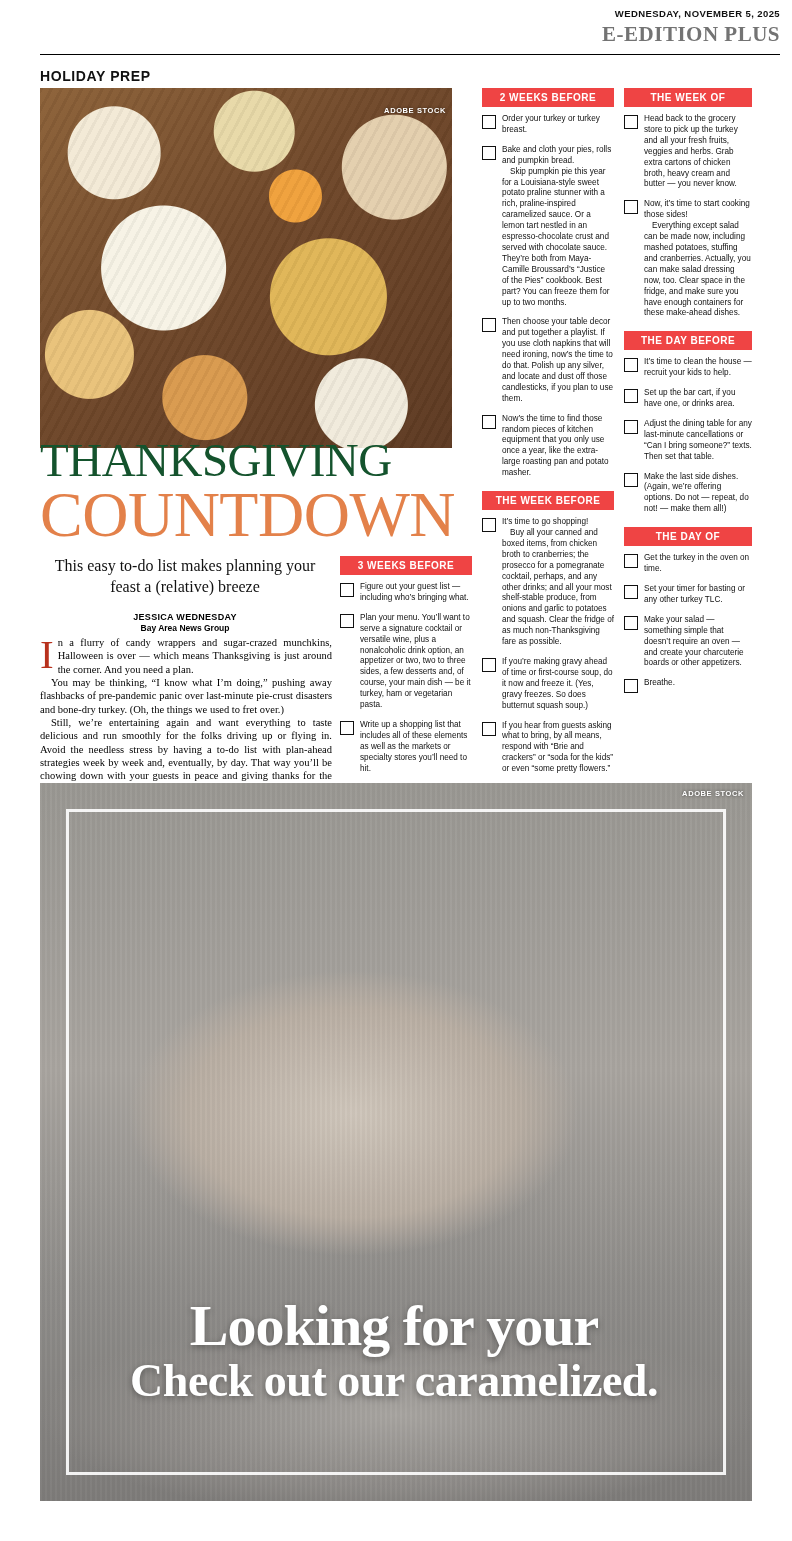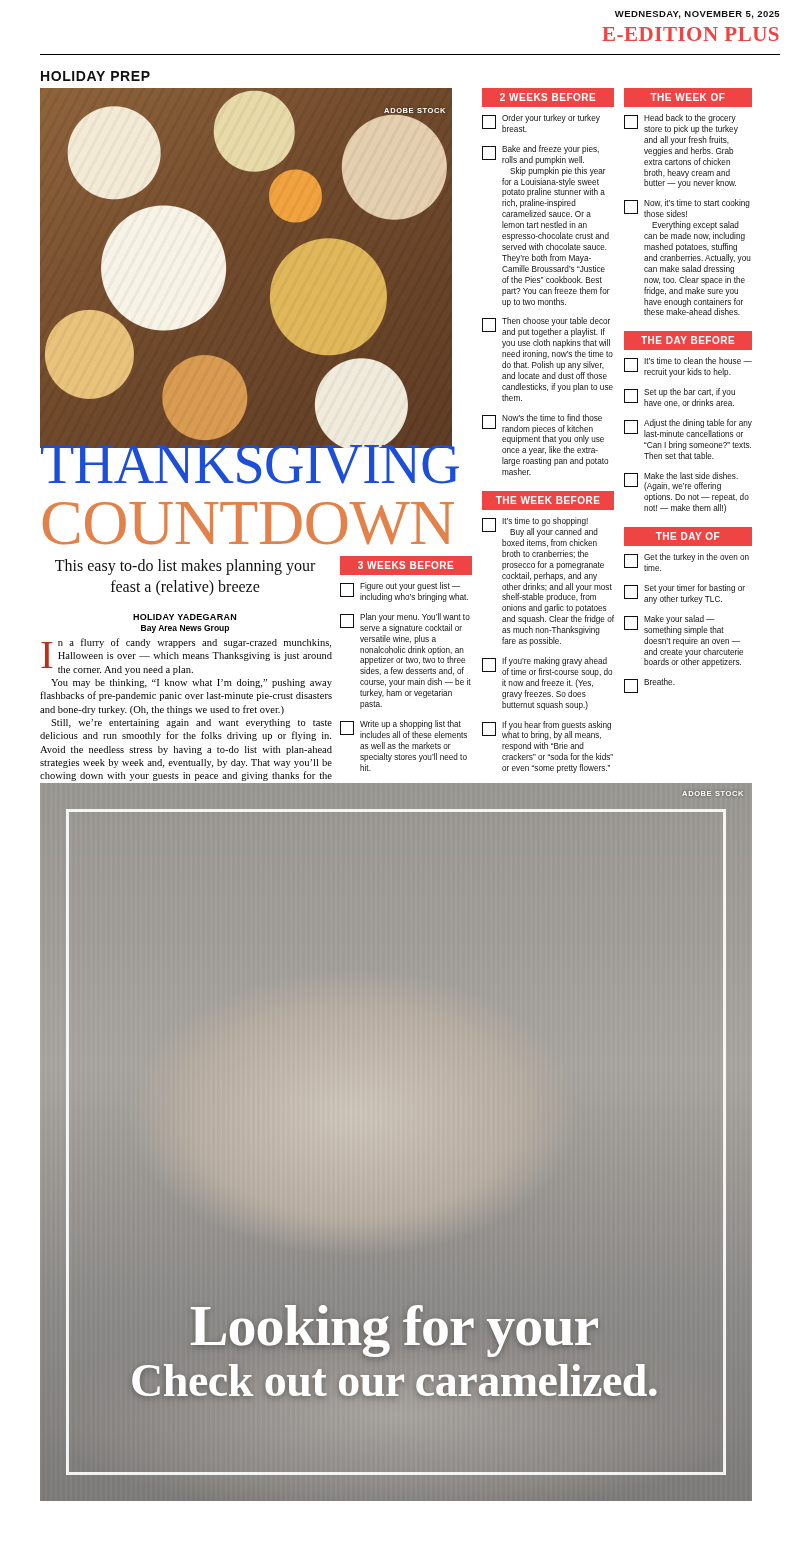--- a/index.html
+++ b/index.html
@@ -35,21 +35,21 @@
     font-weight: bold;
     letter-spacing: .4px;
     color: #111;
   }
   .masthead-title {
     font-family: "Liberation Serif", serif;
     font-size: 21px;
     font-weight: bold;
     letter-spacing: .5px;
     margin-top: 3px;
-    color: #ef4444;
+    color: #737373;
   }
   .rule-top {
     position: absolute;
     top: 54px;
     left: 40px;
     right: 40px;
     height: 1px;
     background: #000;
   }
 
@@ -111,22 +111,22 @@
   
   .headline {
     position: absolute;
     left: 40px;
     top: 438px;
     width: 420px;
     font-family: "Liberation Serif", serif;
     line-height: .95;
   }
   .headline-1 {
-    font-size: 56px;
-    color: #1d4ed8;
+    font-size: 47px;
+    color: #14532d;
     letter-spacing: -.5px;
   }
   .headline-2 {
     font-size: 64px;
     color: #e3814a;
     letter-spacing: -.5px;
     margin-top: 2px;
   }
 
   .deck {
@@ -300,21 +300,21 @@
   </div>
 
   <div class="headline">
     <div class="headline-1">THANKSGIVING</div>
     <div class="headline-2">COUNTDOWN</div>
   </div>
 
   <div class="deck">This easy to-do list makes planning your feast a (relative) breeze</div>
 
   <div class="byline">
-    <div class="byline-name">HOLIDAY YADEGARAN</div>
+    <div class="byline-name">JESSICA WEDNESDAY</div>
     <div class="byline-org">Bay Area News Group</div>
   </div>
 
   <div class="story">
     <p class="first"><span class="dropcap">I</span><span>n a flurry of candy wrappers and sugar-crazed munchkins, Halloween is over — which means Thanksgiving is just around the corner. And you need a plan.</span></p>
     <p><span>You may be thinking, “I know what I’m doing,” pushing away flashbacks of pre-pandemic panic over last-minute pie-crust disasters and bone-dry turkey. (Oh, the things we used to fret over.)</span></p>
     <p><span>Still, we’re entertaining again and want everything to taste delicious and run smoothly for the folks driving up or flying in. Avoid the needless stress by having a to-do list with plan-ahead strategies week by week and, eventually, by day. That way you’ll be chowing down with your guests in peace and giving thanks for the things that matter — lumpless mashed potatoes included.</span></p>
   </div>
 
   <div class="col col-a" style="top:556px;">
@@ -338,21 +338,21 @@
   <div class="col col-b" style="top:88px;">
     <div class="blk">
       <div class="cat-bar">2 WEEKS BEFORE</div>
       <div class="item">
         <div class="chk"></div>
         <div class="item-text">Order your turkey or turkey breast.</div>
       </div>
       <div class="item">
         <div class="chk"></div>
         <div class="item-text">
-          <span>Bake and freeze your pies, rolls and pumpkin well.</span>
+          <span>Bake and cloth your pies, rolls and pumpkin bread.</span>
           <span class="cont">Skip pumpkin pie this year for a Louisiana-style sweet potato praline stunner with a rich, praline-inspired caramelized sauce. Or a lemon tart nestled in an espresso-chocolate crust and served with chocolate sauce. They’re both from Maya-Camille Broussard’s “Justice of the Pies” cookbook. Best part? You can freeze them for up to two months.</span>
         </div>
       </div>
       <div class="item">
         <div class="chk"></div>
         <div class="item-text">Then choose your table decor and put together a playlist. If you use cloth napkins that will need ironing, now’s the time to do that. Polish up any silver, and locate and dust off those candlesticks, if you plan to use them.</div>
       </div>
       <div class="item">
         <div class="chk"></div>
         <div class="item-text">Now’s the time to find those random pieces of kitchen equipment that you only use once a year, like the extra-large roasting pan and potato masher.</div>

